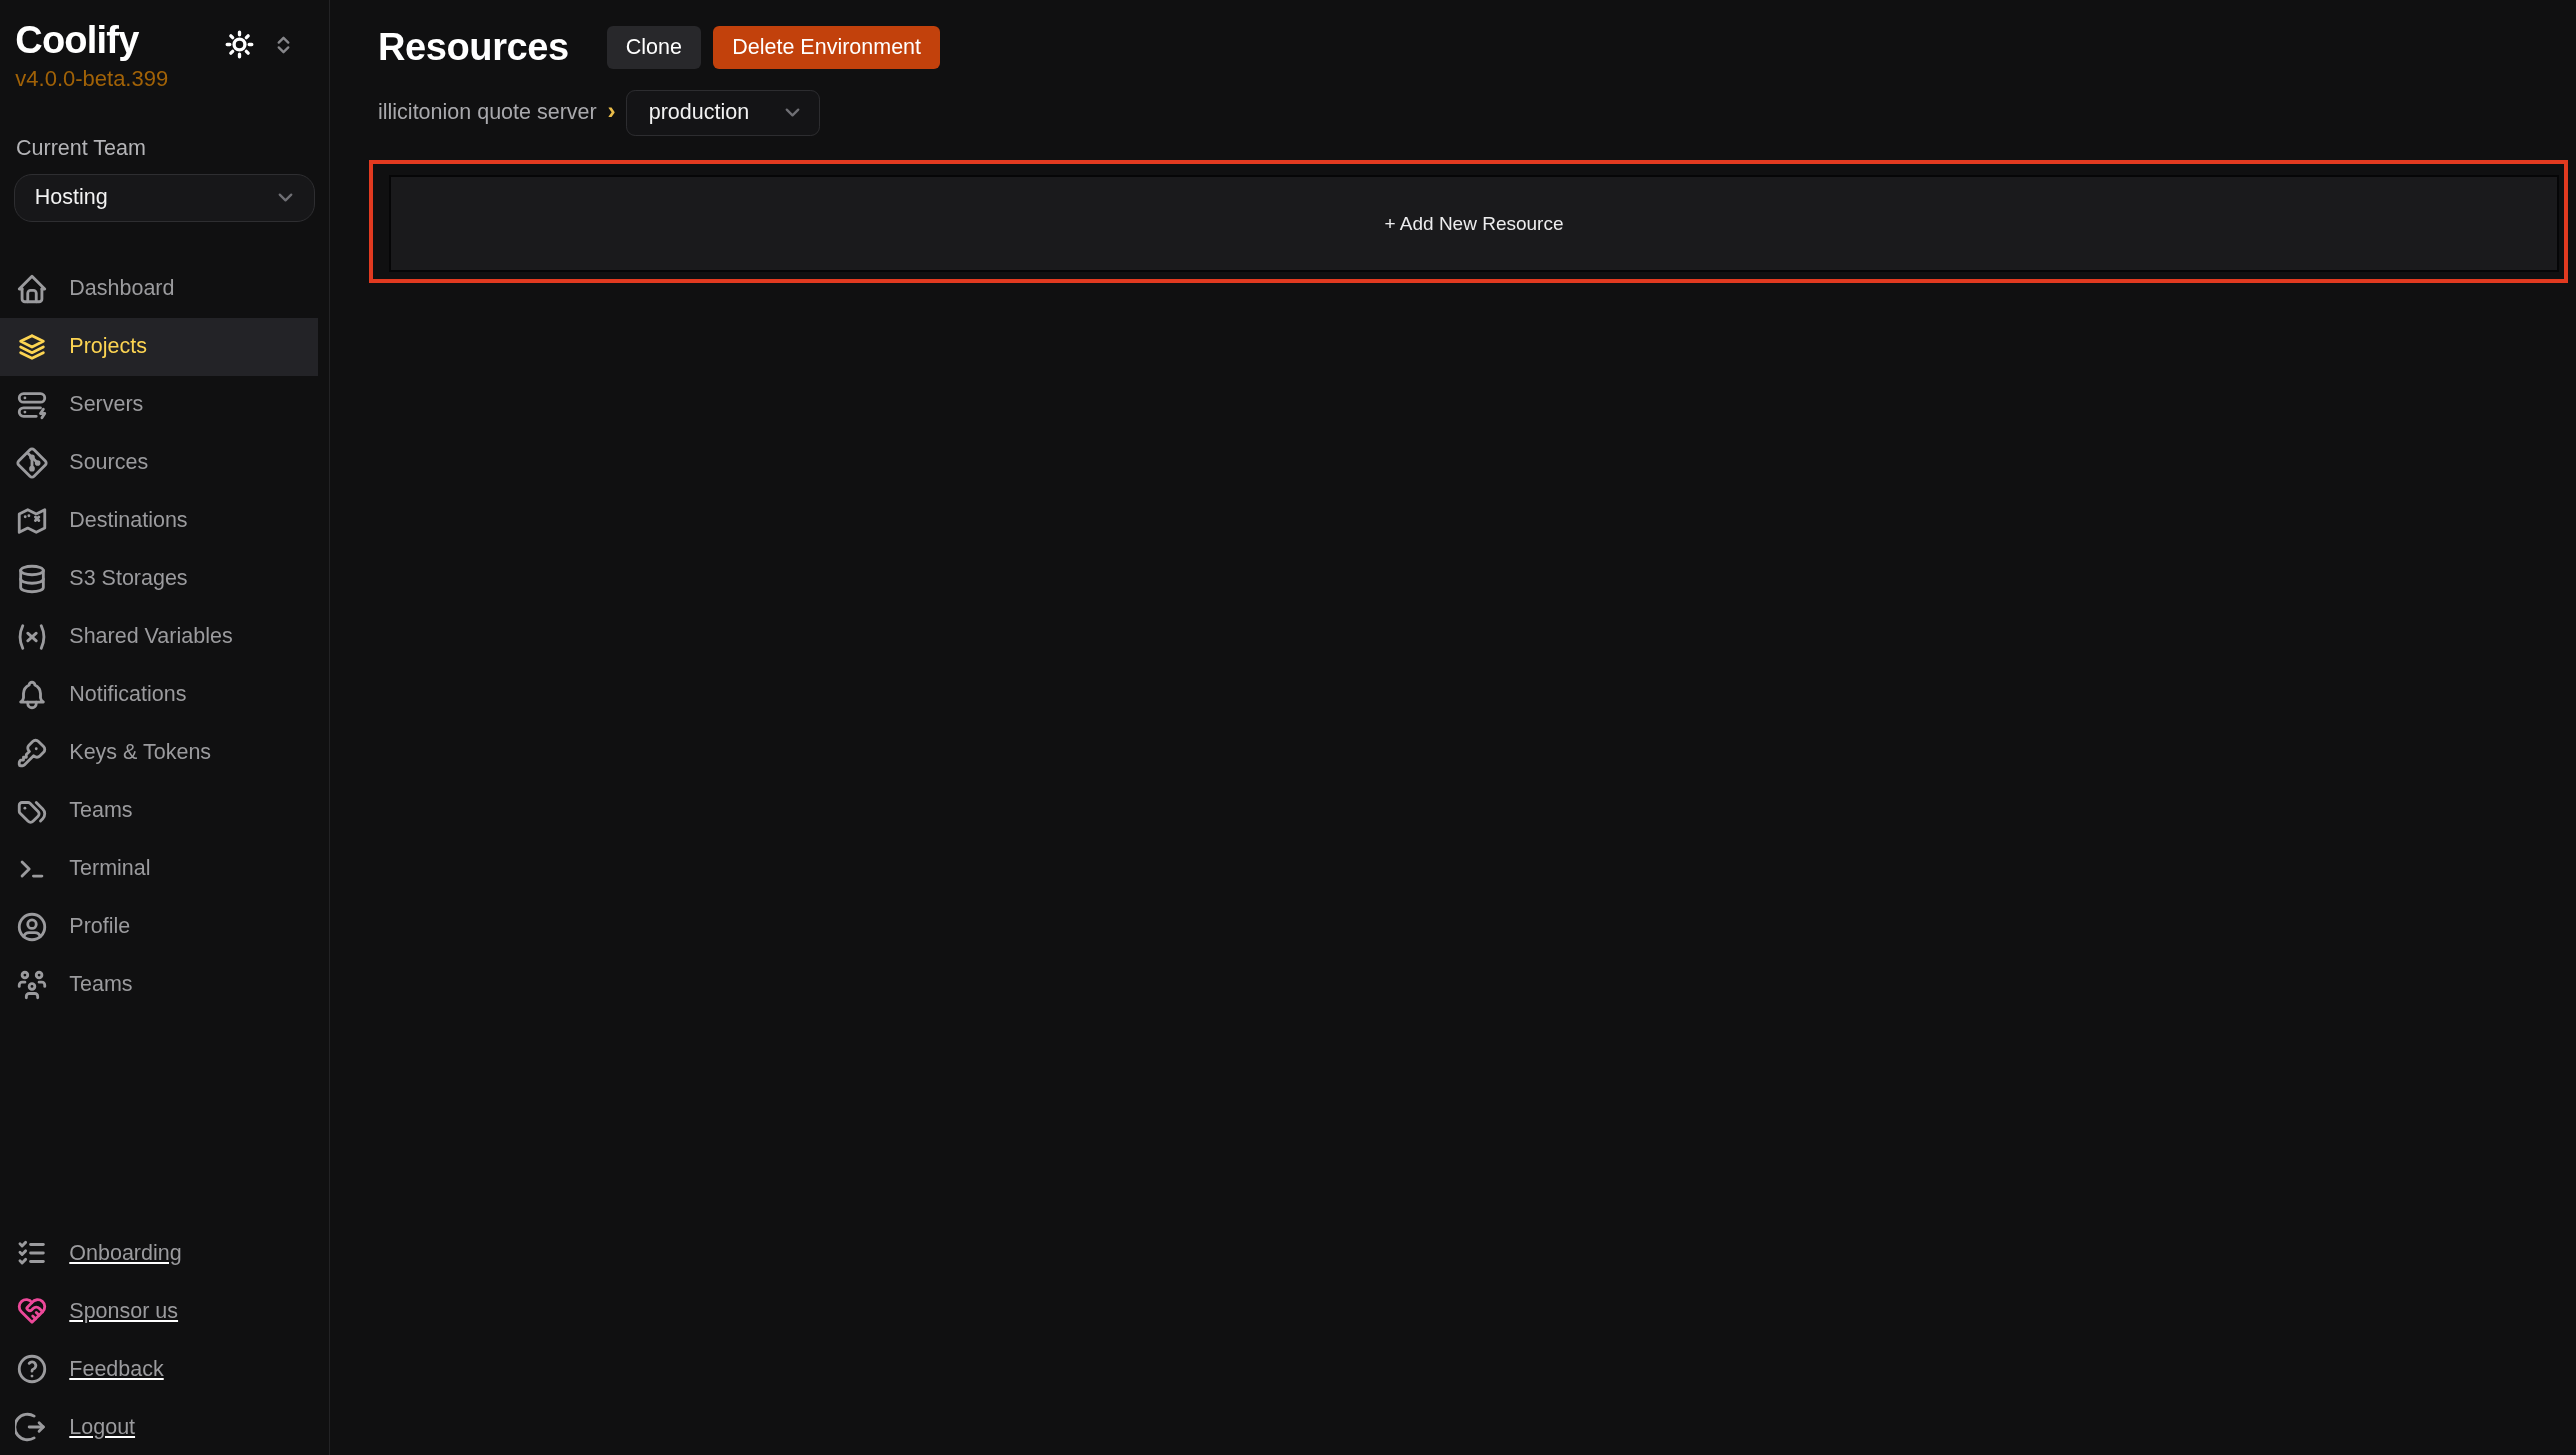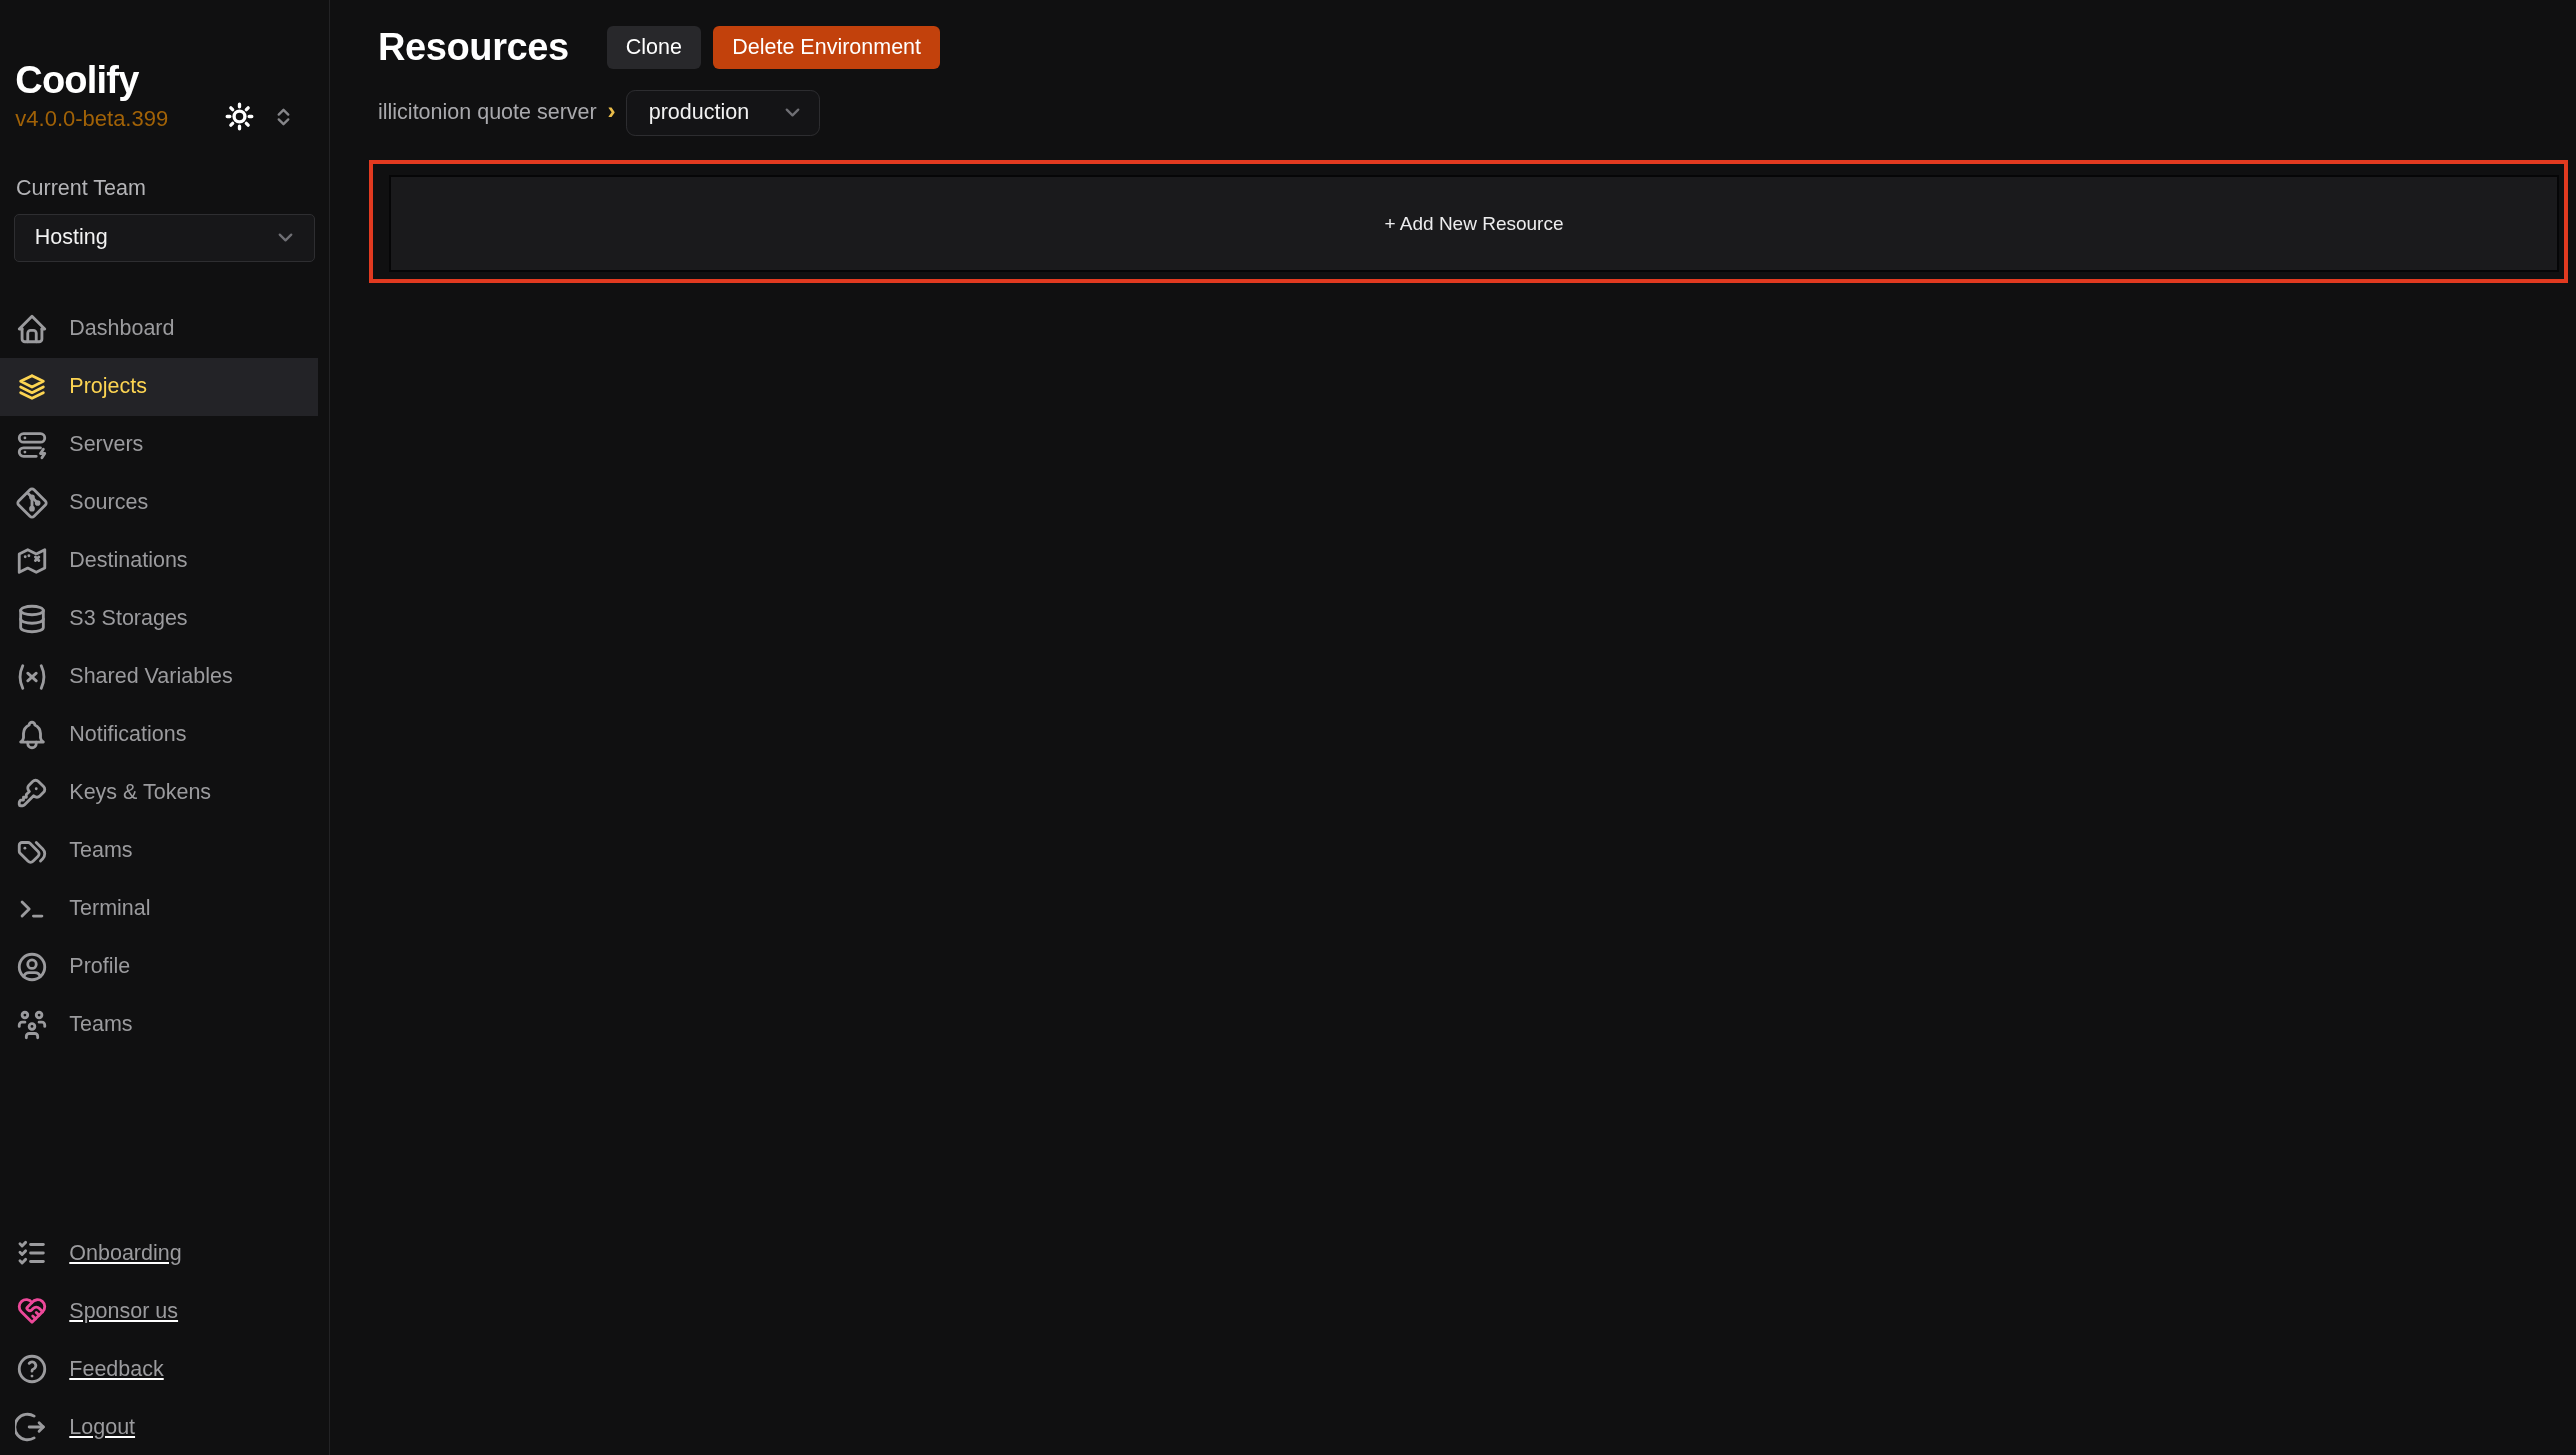--- a/index.html
+++ b/index.html
@@ -2,28 +2,28 @@
 <html style="font-size:12.3px"><head>
 <meta charset="utf-8">
 <style>
   * { margin:0; padding:0; box-sizing:border-box; }
   html,body { width:2576px; height:1456px; background:#101011; color:#fff;
               font-family:"Liberation Sans", sans-serif; overflow:hidden; position:relative; }
 
   
   .sidebar { position:absolute; left:0; top:0; width:330px; height:1456px;
              background:#101011; border-right:1.5px solid #232325; display:flex; flex-direction:column; }
-  .logo-row { display:flex; justify-content:space-between; align-items:flex-end; padding:20px 34px 0 15.3px;margin-top:40px; }
+  .logo-row { display:flex; justify-content:space-between; align-items:flex-start; padding:20px 34px 0 15.3px; }
   .logo { font-size:38px; font-weight:700; letter-spacing:-0.8px; color:#ffffff; line-height:1.1; }
   .version { font-size:22px; color:#a16207; margin-top:4.6px; }
   .theme-controls { display:flex; align-items:center; gap:17px; margin-top:9.2px; }
   .theme-controls svg { display:block; }
 
   .team-label { font-size:21.5px; color:#b4b4b7; margin:44px 0 0 16px; }
-  .team-select { margin:12.3px 13.8px 0 13.8px; height:48px; border:1.5px solid #2e2e31; border-radius:5px;
+  .team-select { margin:12.3px 13.8px 0 13.8px; height:48px; border:1.5px solid #2e2e31; border-radius:18px;
                  background:#171719; display:flex; align-items:center; justify-content:space-between;
                  padding:0 17px 0 20px; font-size:21.5px; color:#f2f2f2; cursor:pointer; }
 
   .nav { margin-top:38px; display:flex; flex-direction:column; }
   .nav-item { display:flex; align-items:center; height:58px; padding-left:15.3px; width:318px;
               font-size:21.5px; color:#9b9b9e; cursor:pointer; }
   .nav-item .icon { width:34px; height:34px; margin-right:20px; flex:0 0 34px; }
   .nav-item .icon svg { width:34px; height:34px; stroke:currentColor; fill:none;
                         stroke-width:2; stroke-linecap:round; stroke-linejoin:round; display:block; }
   .nav-item.active { background:#232327; color:#fcd452; }

